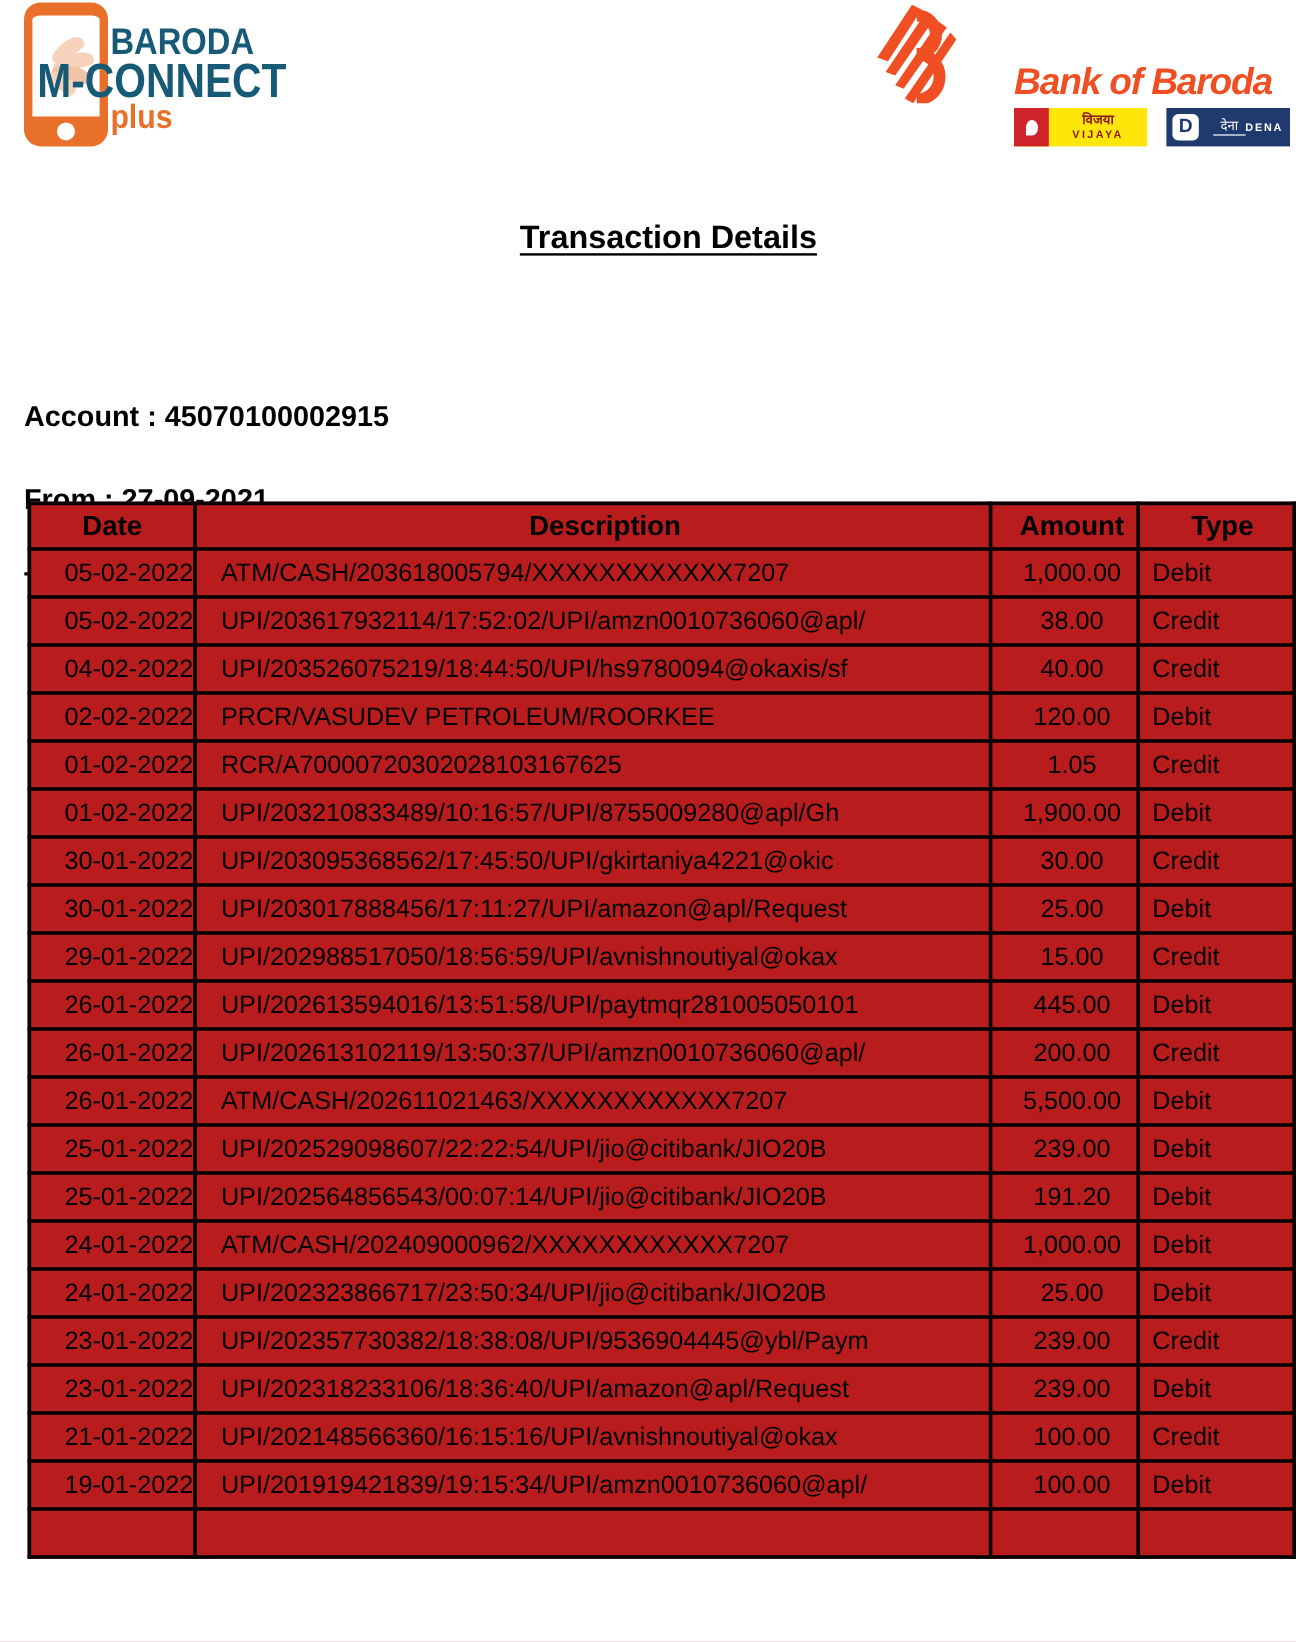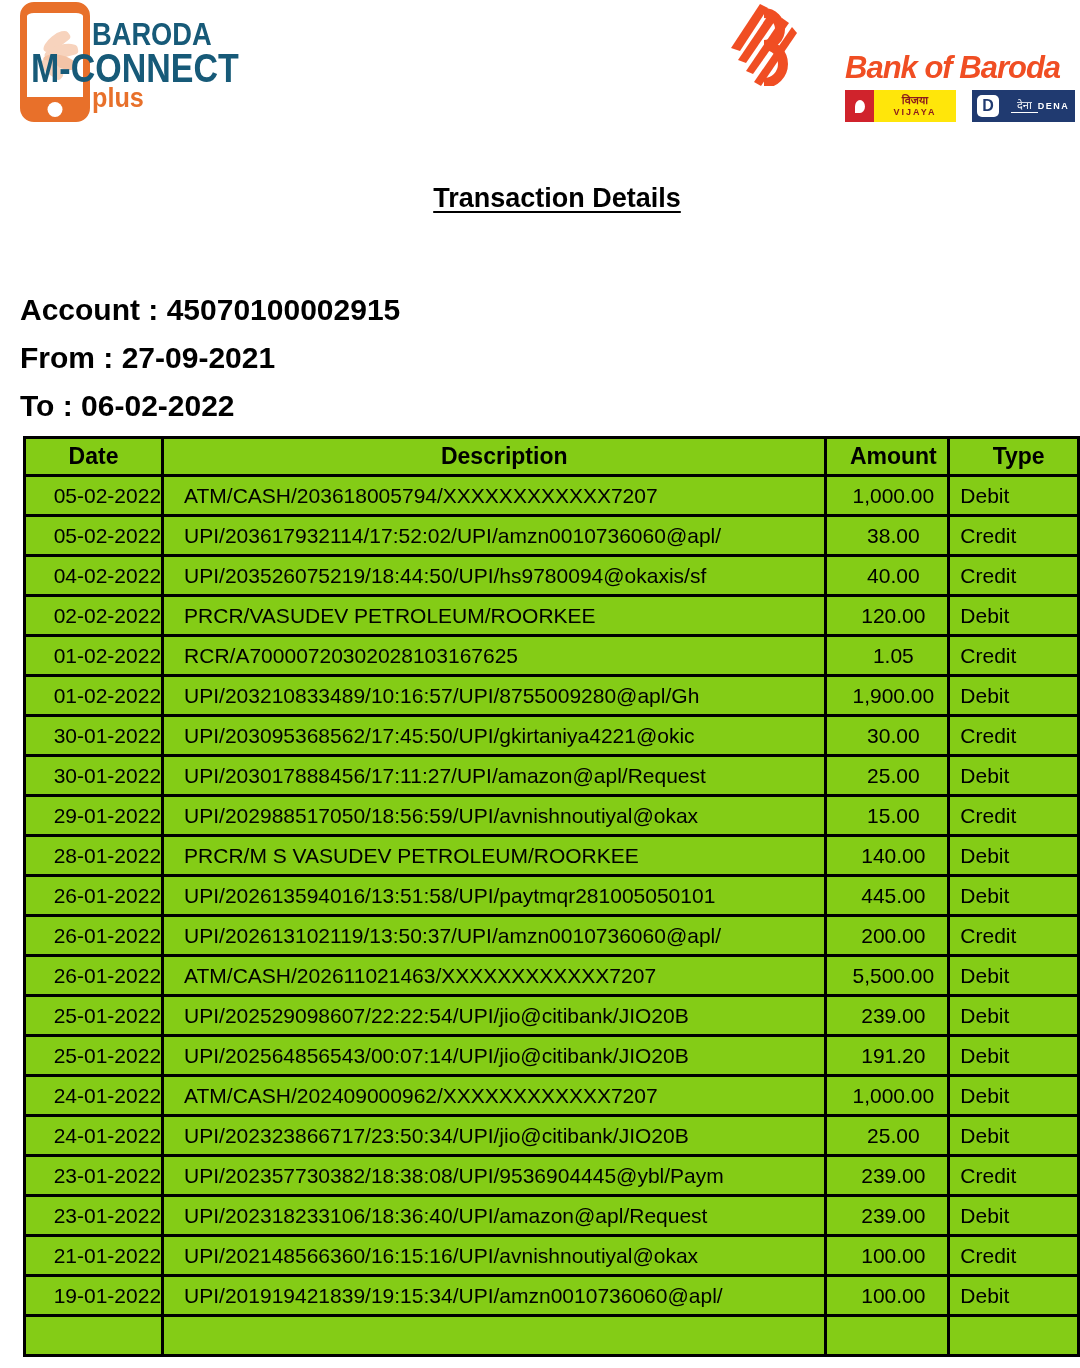--- a/index.html
+++ b/index.html
@@ -47,25 +47,25 @@
             font-weight:bold; font-size:16px; text-align:center; line-height:22px; }
   .dena-text { margin-left:12px; display:flex; align-items:center; }
   .dena-text .hi { font-size:11px; color:#fff; line-height:12px; border-bottom:1px solid #fff; padding:0 6px 1px; }
   .dena-text .en { font-size:9px; font-weight:bold; color:#fff; letter-spacing:1.5px; line-height:11px; margin-top:1px; }
 
   
   h1#title { position:absolute; left:0; top:183px; width:1114px; text-align:center;
              font-size:27px; font-weight:bold; text-decoration:underline;
              text-underline-offset:4px; text-decoration-thickness:2px; }
   .account-info { position:absolute; left:20px; top:293px; }
-  .info-line { font-size:30px; font-weight:bold; margin-bottom:14px; white-space:nowrap; }
-
-  
-  table#tx { position:absolute; left:23px; top:436px; border-collapse:collapse;
-             table-layout:fixed; background:#84cc16; }
+  .info-line { font-size:24px; font-weight:bold; margin-bottom:14px; white-space:nowrap;margin-top:41px; }
+
+  
+  table#tx { position:absolute; left:23px; top:418px; border-collapse:collapse;
+             table-layout:fixed; background:#b91c1c; }
   #tx th, #tx td { border:3px solid #000; vertical-align:middle; overflow:hidden; white-space:nowrap; }
   #tx th { height:38px; font-size:23px; font-weight:bold; text-align:center; }
   #tx td { height:40px; font-size:21px; }
   .c-date { width:142px; text-align:center; }
   .c-desc { width:697px; text-align:left; padding-left:20px; }
   .c-amt  { width:130px; text-align:center; padding-left:12px; }
   .c-type { width:150px; text-align:left; padding-left:10px; }
   td.c-date { text-align:right; padding-left:16px; }
 </style>
 </head>
@@ -199,26 +199,20 @@
       <td class="c-type">Debit</td>
     </tr>
 
     <tr>
       <td class="c-date">29-01-2022</td>
       <td class="c-desc">UPI/202988517050/18:56:59/UPI/avnishnoutiyal@okax</td>
       <td class="c-amt">15.00</td>
       <td class="c-type">Credit</td>
     </tr>
 
-    <tr>
-      <td class="c-date">28-01-2022</td>
-      <td class="c-desc">PRCR/M S VASUDEV PETROLEUM/ROORKEE</td>
-      <td class="c-amt">140.00</td>
-      <td class="c-type">Debit</td>
-    </tr>
 
     <tr>
       <td class="c-date">26-01-2022</td>
       <td class="c-desc">UPI/202613594016/13:51:58/UPI/paytmqr281005050101</td>
       <td class="c-amt">445.00</td>
       <td class="c-type">Debit</td>
     </tr>
 
     <tr>
       <td class="c-date">26-01-2022</td>

